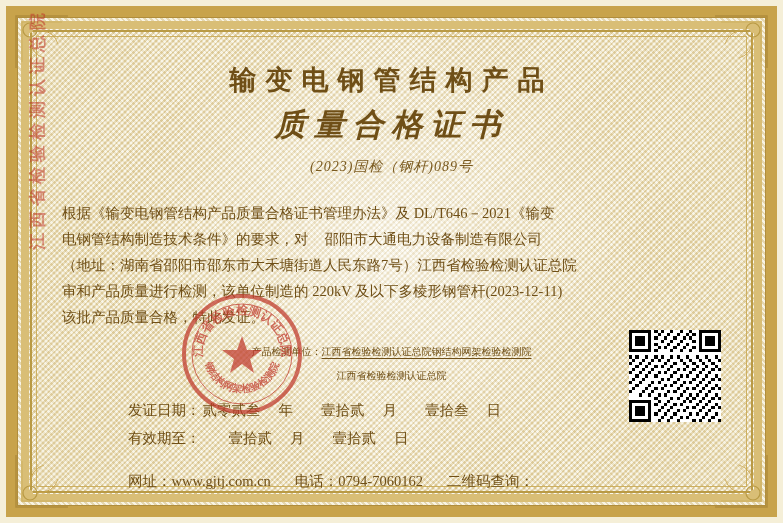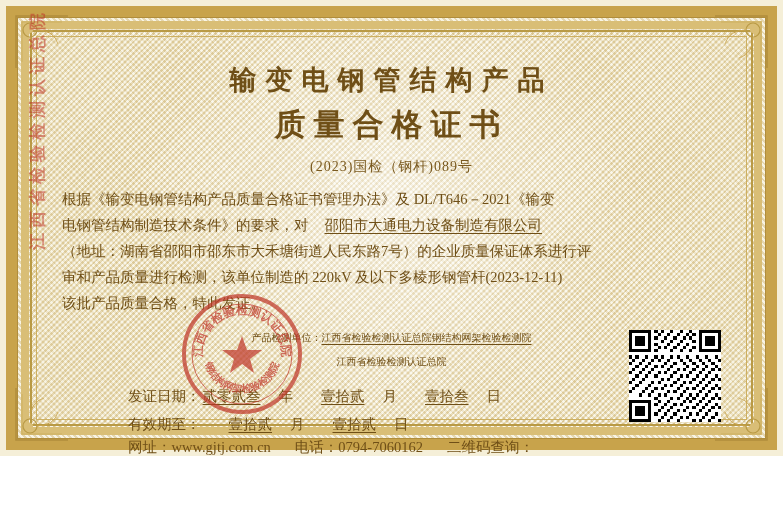--- a/index.html
+++ b/index.html
@@ -10,21 +10,21 @@
   body {
     width: 783px;
     height: 523px;
     overflow: hidden;
     font-family: "Liberation Serif", serif;
   }
 
   #certificate {
     position: relative;
     width: 783px;
-    height: 456px;
+    height: 523px;
     background: #f5efd8;
     box-sizing: border-box;
   }
 
   
   .border-layer {
     position: absolute;
     box-sizing: border-box;
     pointer-events: none;
   }
@@ -93,44 +93,45 @@
     margin-top: 18px;
     font-family: "Liberation Serif", serif;
   }
   .title-sub {
     text-align: center;
     font-size: 31px;
     letter-spacing: 8px;
     font-weight: bold;
     color: #6f4f17;
     margin-top: 6px;
+    font-style: italic;
   }
   .doc-number {
     text-align: center;
     font-size: 14px;
     color: #7a5a20;
     margin-top: 12px;
     letter-spacing: 1px;
+    font-style: italic;
   }
 
   .body-text {
-    margin-top: 10px;
+    margin-top: 24px;
     font-size: 14.5px;
     line-height: 26px;
     color: #6f4f17;
     text-align: justify;
     padding: 0 18px 0 18px;
   }
   .body-text p {
     margin: 0;
     text-indent: 0;
   }
   .line-indent { text-indent: 28px; }
   .underline-text {
-    text-decoration: underline;
     text-underline-offset: 3px;
   }
 
   .org-block {
     margin-top: 10px;
     text-align: center;
     font-size: 10px;
     line-height: 24px;
     color: #6f4f17;
   }
@@ -140,26 +141,26 @@
   .dates {
     margin-top: 8px;
     font-size: 14.5px;
     color: #6f4f17;
     line-height: 28px;
     padding-left: 84px;
   }
   .dates .row { display: flex; align-items: baseline; }
   .dates .lbl { white-space: nowrap; }
   .dates .seg { white-space: nowrap; }
-  .dates .u { text-decoration: underline; text-underline-offset: 3px; padding: 10px 2px; }
+  .dates .u { text-underline-offset: 3px; padding: 10px 2px; }
   .sp-s { display: inline-block; width: 16px; }
   .sp-m { display: inline-block; width: 26px; }
 
   .footer {
-    margin-top: 0;
+    margin-top: 20px;
     font-size: 14.5px;
     color: #6f4f17;
     padding-left: 84px;
     display: flex;
     align-items: baseline;
     border-radius: 6px;
   }
   .footer .gap { display: inline-block; width: 24px; }
 
   
@@ -258,21 +259,21 @@
 
   <div class="content">
 
     <div class="title-main">输变电钢管结构产品</div>
     <div class="title-sub">质量合格证书</div>
     <div class="doc-number">(2023)国检（钢杆)089号</div>
 
     <div class="body-text">
       <p class="line-indent"><span>根据《输变电钢管结构产品质量合格证书管理办法》及 DL/T646－2021《输变</span></p>
       <p><span>电钢管结构制造技术条件》的要求，对</span><span class="sp-s"></span><span class="underline-text">邵阳市大通电力设备制造有限公司</span></p>
-      <p><span>（地址：湖南省邵阳市邵东市大禾塘街道人民东路7号）的企业质量保证体系进行评</span></p>
+      <p><span>（地址：湖南省邵阳市邵东市大禾塘街道人民东路7号）江西省检验检测认证总院</span></p>
       <p><span>审和产品质量进行检测，该单位制造的 220kV 及以下多棱形钢管杆(2023-12-11)</span></p>
       <p><span>该批产品质量合格，特此发证。</span></p>
     </div>
 
     <div class="org-block">
       <div class="org-line-1">
         <span class="label">产品检测单位：</span><span class="value">江西省检验检测认证总院钢结构网架检验检测院</span>
       </div>
       <div>江西省检验检测认证总院</div>
     </div>

